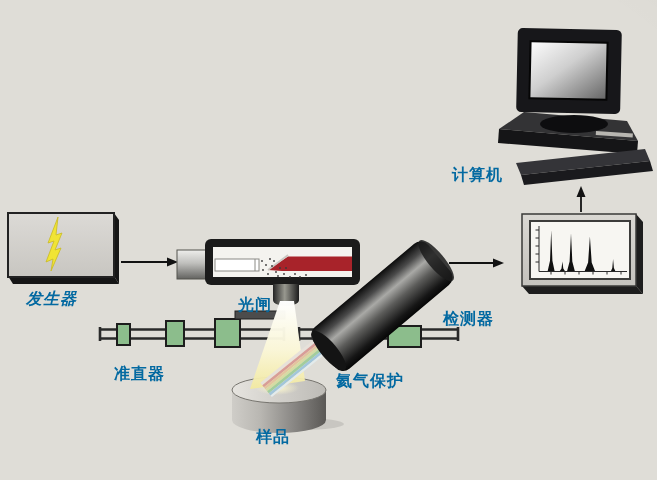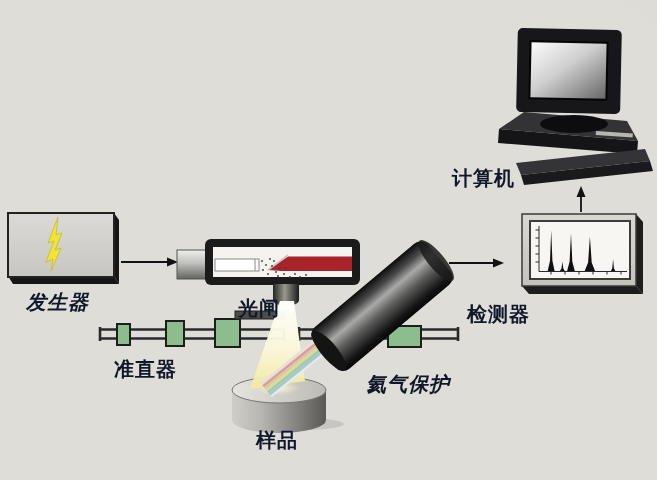--- a/index.html
+++ b/index.html
@@ -11,21 +11,21 @@
   #stage{
     position:relative;width:657px;height:480px;overflow:hidden;
     background:var(--background);
   }
   #stage::after{
     content:"";position:absolute;inset:0;pointer-events:none;
     background:radial-gradient(ellipse 120% 120% at 45% 55%, rgba(0,0,0,0) 60%, rgba(0,0,0,0.07) 100%);
   }
   svg.diagram{position:absolute;left:0;top:0;}
   .label{
-    position:absolute;color:#0f172a;font-size:20px;font-weight:600;
+    position:absolute;color:#0369a1;font-size:16px;font-weight:600;
     letter-spacing:1px;white-space:nowrap;z-index:5;
   }
   .gblock{fill:var(--collimator-green);stroke:#1d1d1d;stroke-width:2;}
   .rail{stroke:#2a2a2a;stroke-width:2.6;}
   .arrow-line{stroke:#121212;stroke-width:1.8;}
   .arrow-head{fill:#121212;}
   .tick{stroke:#2a2a2a;stroke-width:1;}
 </style>
 </head>
 <body>
@@ -213,18 +213,18 @@
         <rect x="517" y="29" width="104" height="84" rx="5" fill="#17171a"></rect>
         <rect x="530" y="42" width="77" height="57" fill="url(#screenGrad)" stroke="#050505" stroke-width="2"></rect>
       </g>
       <polygon points="516,163 645,149 650,161 521,175" fill="#343438"></polygon>
       <polygon points="521,175 650,161 653,171 524,185" fill="#1a1a1d"></polygon>
     </g>
   </svg>
 
   <div class="label" style="left:26px;top:289px;font-style:italic;">发生器</div>
   <div class="label" style="left:238px;top:295px;">光闸</div>
-  <div class="label" style="left:114px;top:356px;">准直器</div>
+  <div class="label" style="left:114px;top:364px;">准直器</div>
   <div class="label" style="left:256px;top:427px;">样品</div>
-  <div class="label" style="left:366px;top:371px;font-style:italic;">氦气保护</div>
-  <div class="label" style="left:443px;top:301px;margin-left:24px;">检测器</div>
+  <div class="label" style="left:336px;top:371px;">氦气保护</div>
+  <div class="label" style="left:443px;top:309px;">检测器</div>
   <div class="label" style="left:452px;top:165px;">计算机</div>
 </div>
 
 </body></html>

